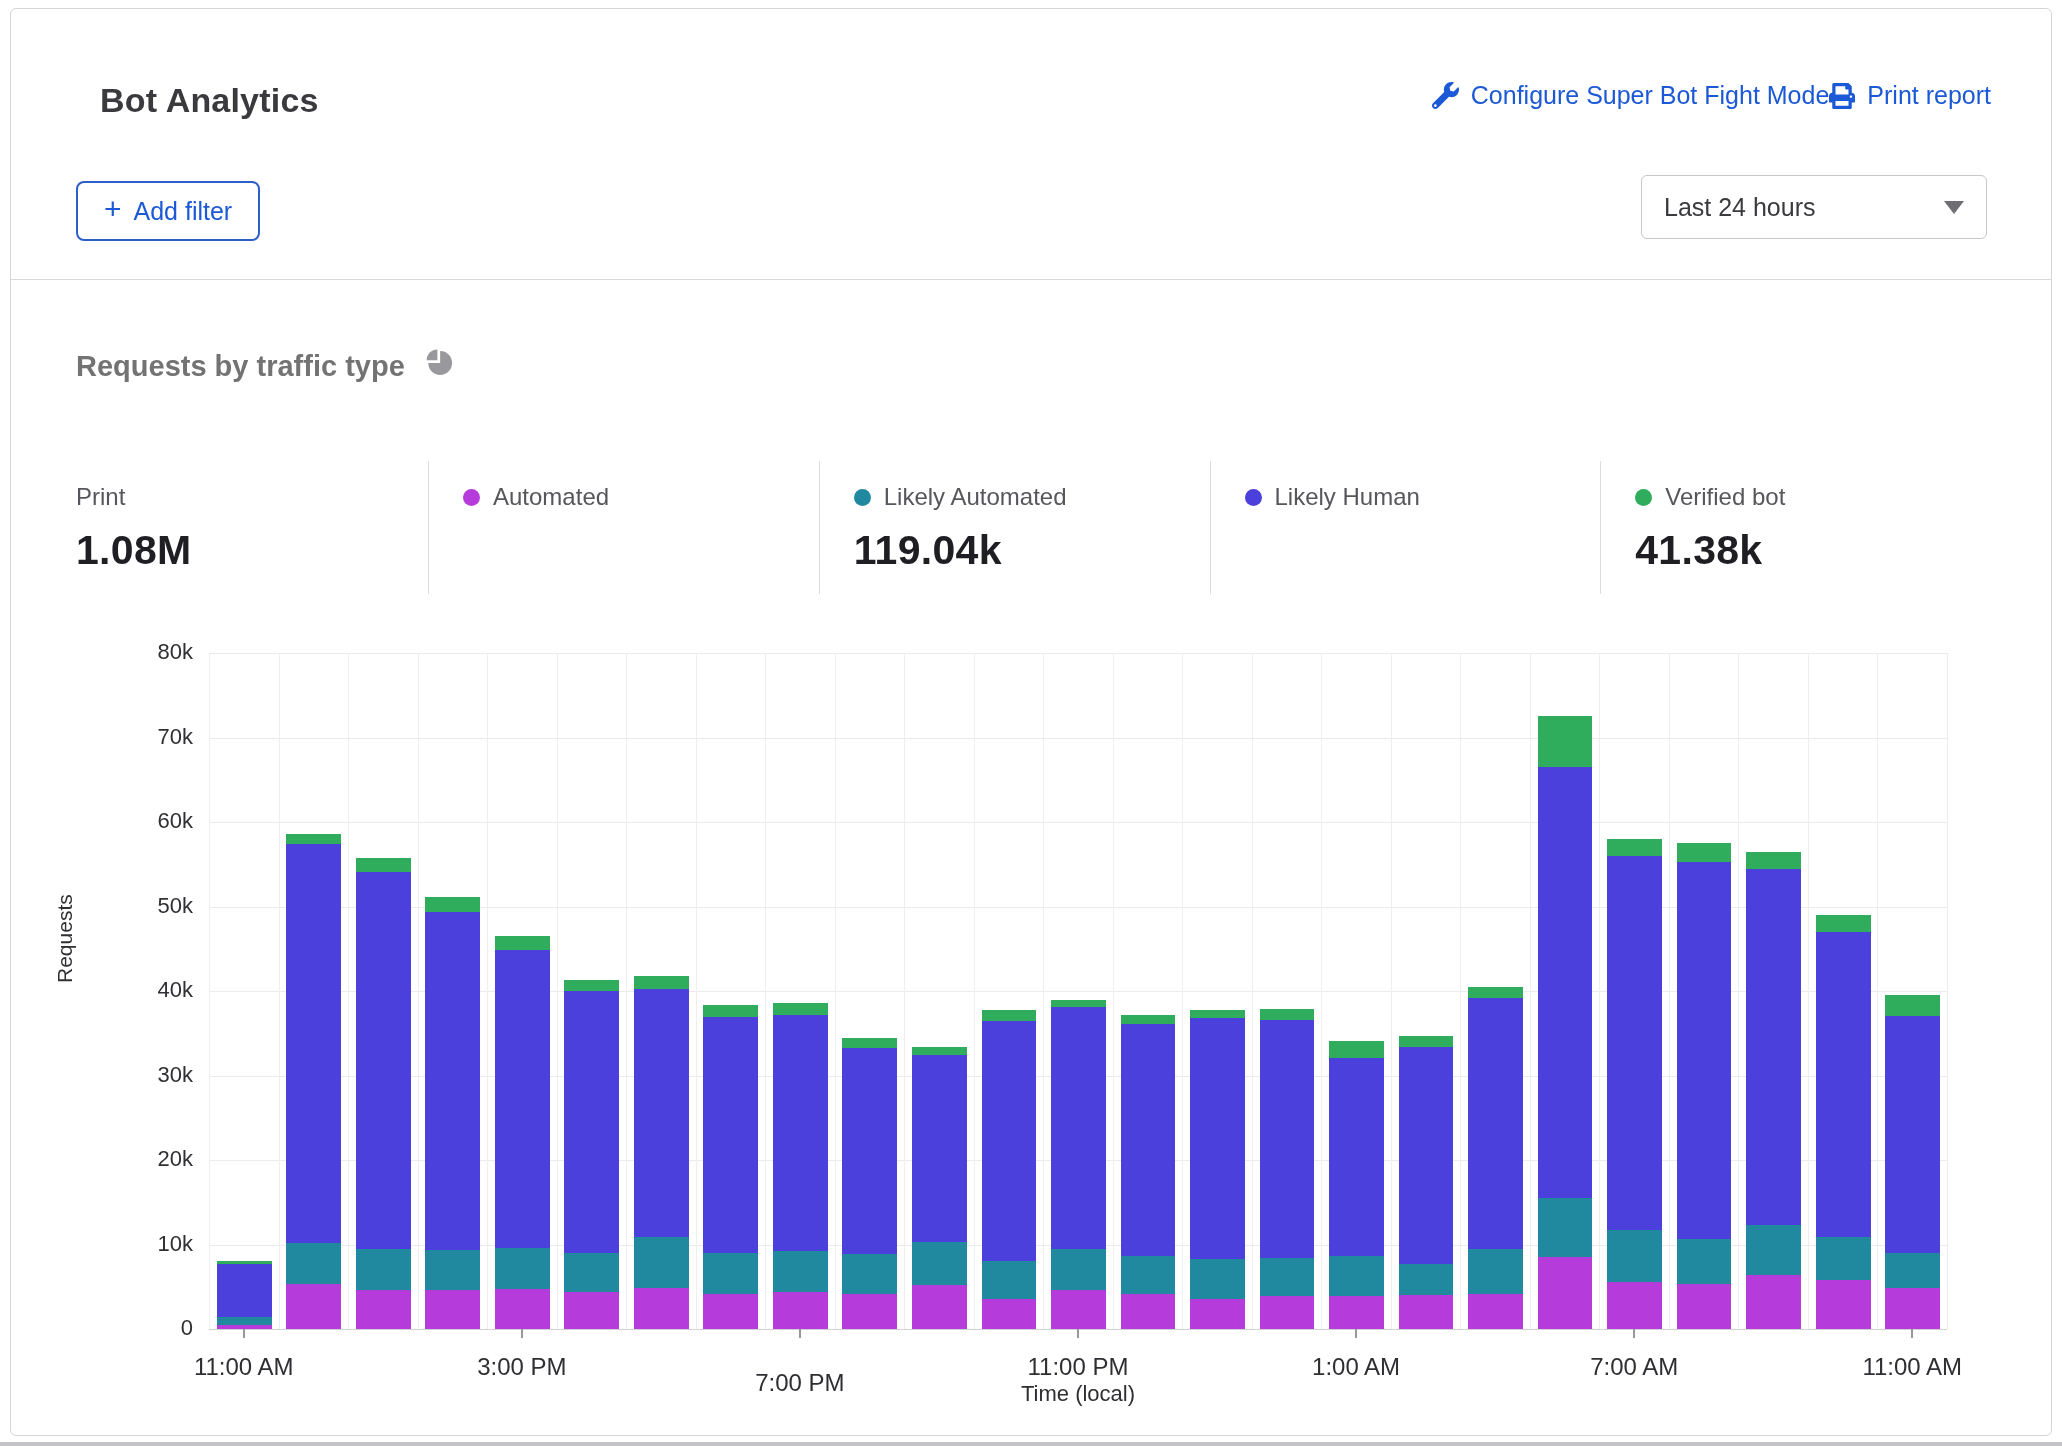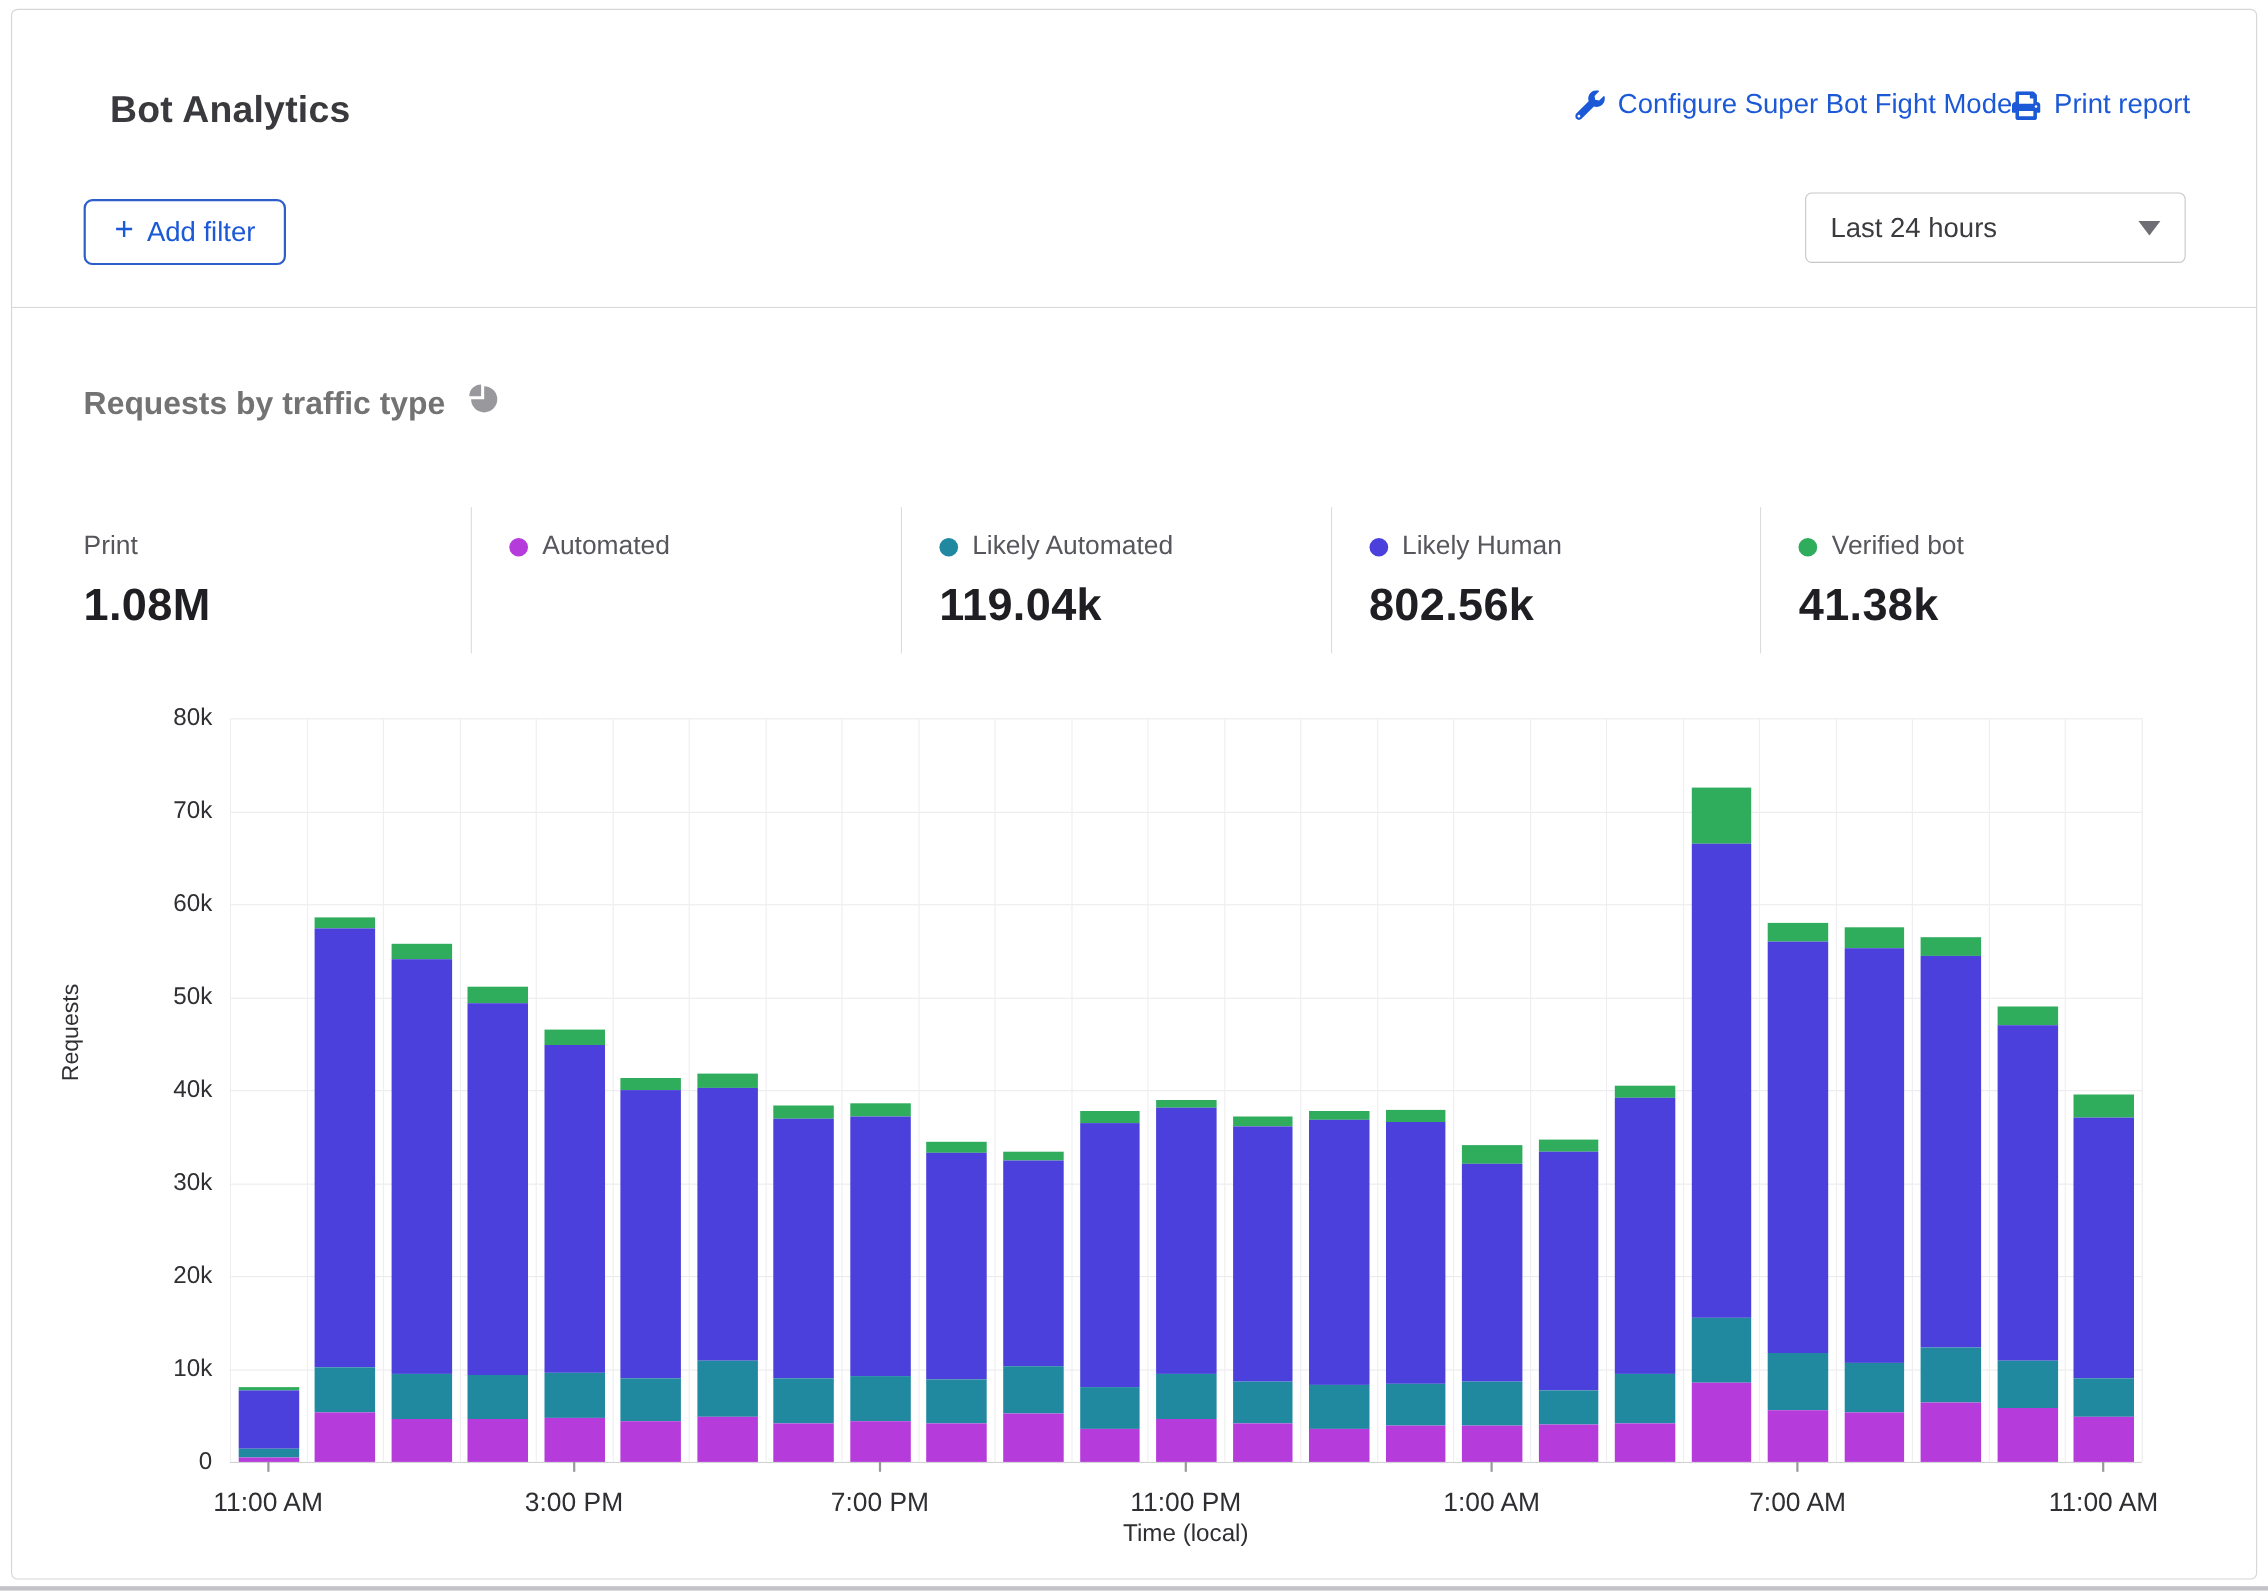--- a/index.html
+++ b/index.html
@@ -109,21 +109,20 @@
           <span class="dot" style="background: rgb(32, 137, 160);"></span>
           <span>Likely Automated</span>
         </div>
       <div class="stat-val">119.04k</div>
     </div>
     <div class="stat">
       <div class="stat-lab">
           <span class="dot" style="background: rgb(75, 64, 219);"></span>
           <span>Likely Human</span>
         </div>
-      <div class="stat-val">802.56k</div>
     </div>
     <div class="stat">
       <div class="stat-lab">
           <span class="dot" style="background: rgb(47, 173, 92);"></span>
           <span>Verified bot</span>
         </div>
       <div class="stat-val">41.38k</div>
     </div>
   </div>
 
@@ -339,21 +338,21 @@
             <div class="seg" style="height: 236.6px; background: rgb(75, 64, 219);"></div>
             <div class="seg" style="height: 21.125px; background: rgb(47, 173, 92);"></div>
           </div>
         </div>
       </div>
       <div class="xtick-line" style="left: calc(2% - 1px);"></div>
       <div class="xlab" style="left: 2%;">11:00 AM</div>
       <div class="xtick-line" style="left: calc(18% - 1px);"></div>
       <div class="xlab" style="left: 18%;">3:00 PM</div>
       <div class="xtick-line" style="left: calc(34% - 1px);"></div>
-      <div class="xlab" style="left: 34%;">7:00 PM</div>
+      <div class="xlab" style="left: 34%; margin-top: 16px;">7:00 PM</div>
       <div class="xtick-line" style="left: calc(50% - 1px);"></div>
       <div class="xlab" style="left: 50%;">11:00 PM</div>
       <div class="xtick-line" style="left: calc(66% - 1px);"></div>
       <div class="xlab" style="left: 66%;">1:00 AM</div>
       <div class="xtick-line" style="left: calc(82% - 1px);"></div>
       <div class="xlab" style="left: 82%;">7:00 AM</div>
       <div class="xtick-line" style="left: calc(98% - 1px);"></div>
       <div class="xlab" style="left: 98%;">11:00 AM</div>
     </div>
   <div class="xtitle">Time (local)</div>

